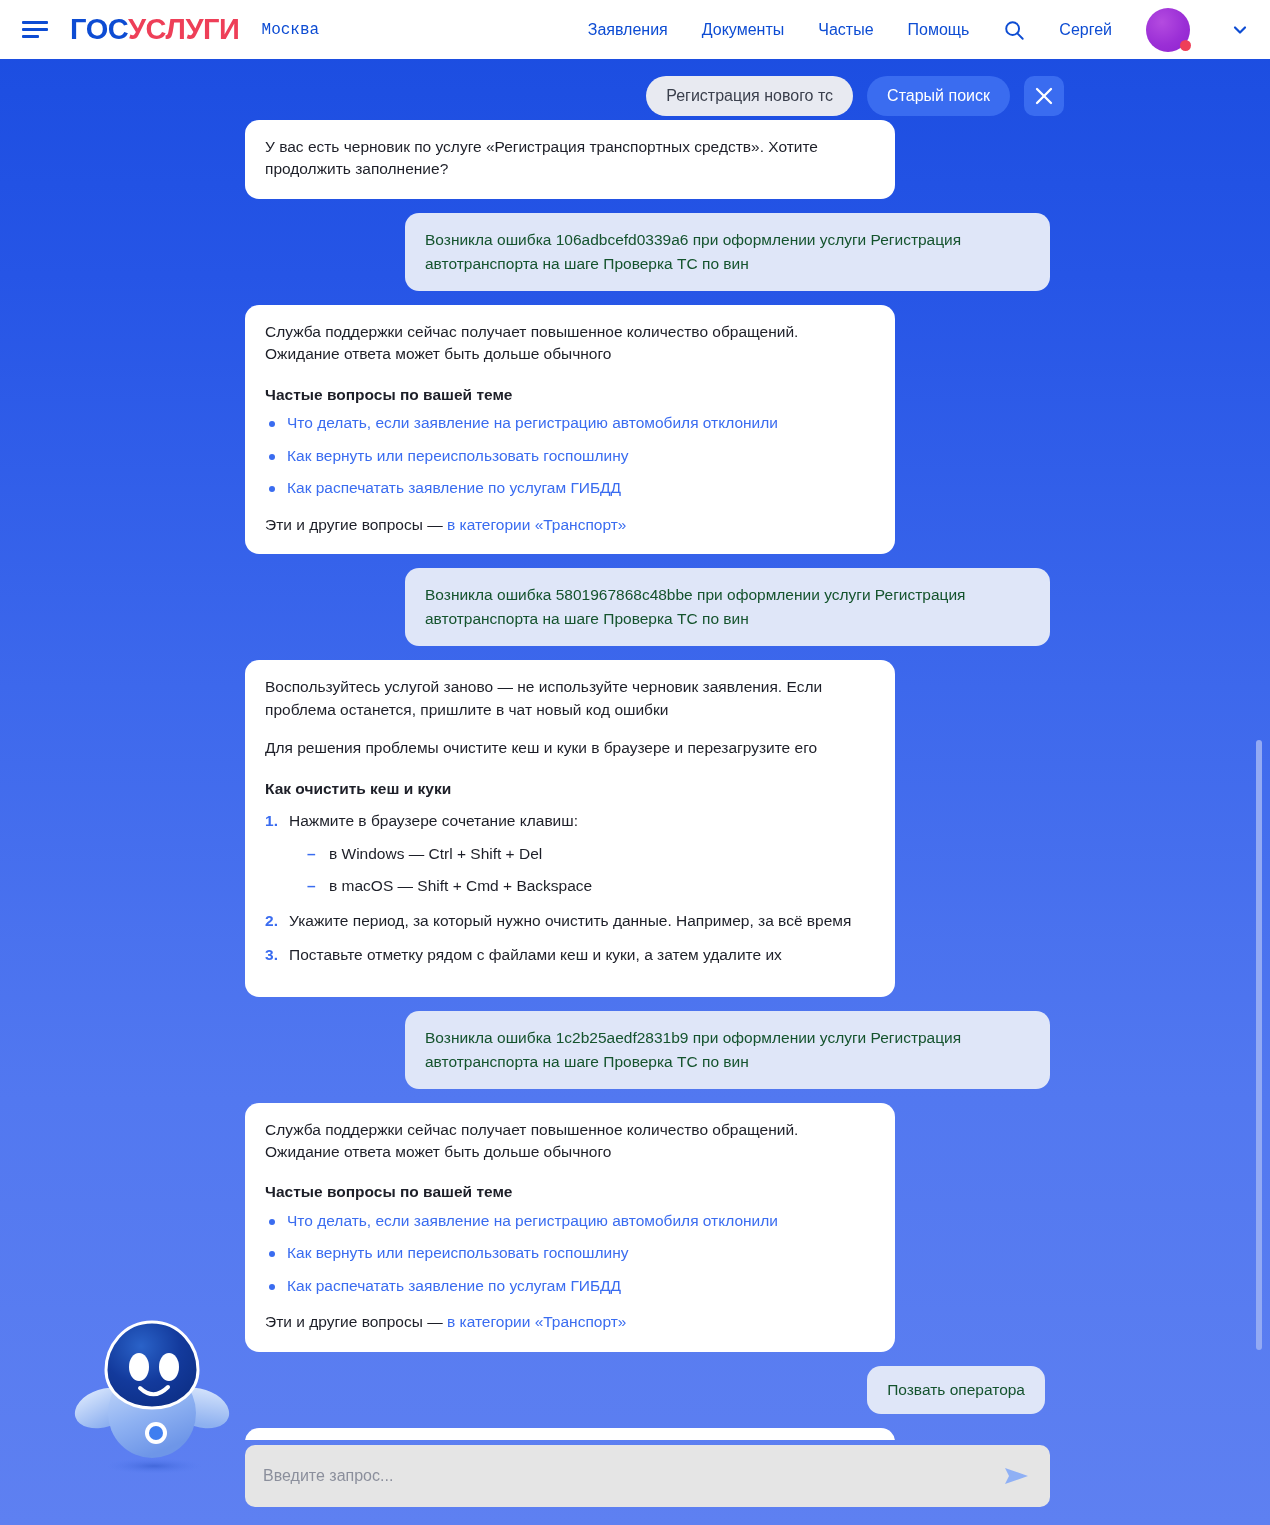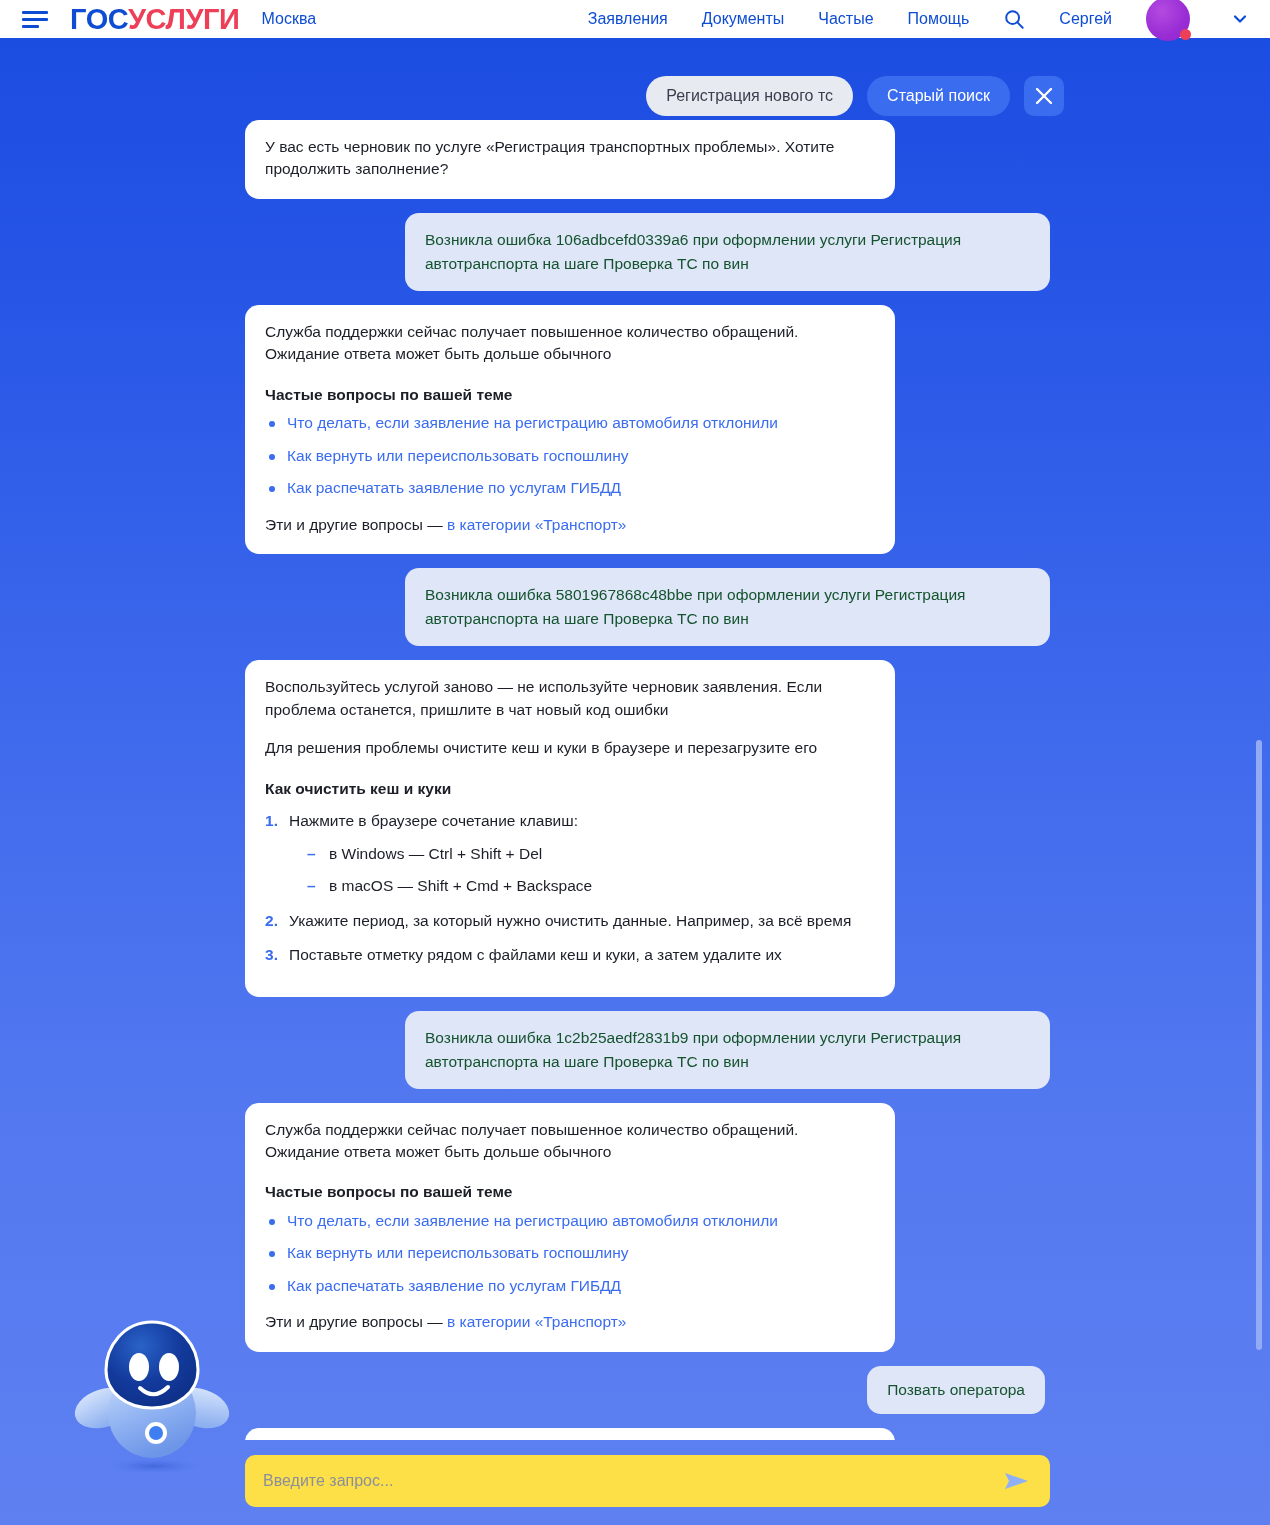--- a/index.html
+++ b/index.html
@@ -9,41 +9,41 @@
     overflow: hidden;
   }
   body {
     background: linear-gradient(180deg, #1a4ce0 0%, #2655e6 18%, #3d68ec 45%, #5278f0 72%, #5e80f1 100%);
     position: relative;
   }
 
   
   .header {
     position: absolute; top: 0; left: 0;
-    width: 1270px; height: 38px;
+    width: 1270px; height: 59px;
     background: #ffffff;
     display: flex; align-items: center;
     padding: 0 22px;
     z-index: 50;
   }
   .burger {
     width: 26px; height: 20px;
     display: flex; flex-direction: column; justify-content: center; gap: 4px;
     cursor: pointer; margin-right: 22px;
   }
   .burger i { display:block; height: 3px; background: #0d4cd3; border-radius: 1px; }
   .burger i:nth-child(1){ width: 26px; }
   .burger i:nth-child(2){ width: 26px; }
   .burger i:nth-child(3){ width: 17px; }
 
   .logo { font-size: 29px; font-weight: 700; letter-spacing: -0.4px; white-space: nowrap; }
   .logo .g { color: #0d4cd3; }
   .logo .u { color: #ee3f58; }
   .city {
-    margin-left: 22px; font-size: 16px; color: #0d4cd3; white-space: nowrap; cursor: pointer;
+    margin-left: 22px; font-size: 16px; color: #0d4cd3; white-space: nowrap; cursor: pointer; font-family: Liberation Mono, monospace;
   }
   .nav {
     margin-left: auto; display: flex; align-items: center; gap: 34px;
   }
   .nav a {
     font-size: 16px; color: #0d4cd3; text-decoration: none; white-space: nowrap; cursor: pointer;
   }
   .search-icon { width: 22px; height: 22px; cursor: pointer; display:block; }
   .user-name { font-size: 16px; color: #0d4cd3; white-space: nowrap; cursor: pointer; }
   .avatar-wrap { position: relative; width: 44px; height: 44px; cursor: pointer; }
@@ -134,22 +134,22 @@
   ul.dash li { position: relative; padding-left: 22px; margin-bottom: 10px; }
   ul.dash li::before {
     content: "–"; position: absolute; left: 0; top: 0; color: #3a6cf0; font-weight: 700;
   }
 
   
   .mascot { position: absolute; left: 72px; bottom: 52px; width: 160px; height: 165px; z-index: 20; }
 
   
   .inputbar {
-    position: absolute; left: 245px; bottom: 18px; width: 805px; height: 52px;
-    background: #fde047; border-radius: 10px;
+    position: absolute; left: 245px; bottom: 18px; width: 805px; height: 62px;
+    background: #e5e5e5; border-radius: 10px;
     display: flex; align-items: center; padding: 0 18px; z-index: 30;
   }
   .inputbar input {
     flex: 1; border: none; outline: none; background: transparent;
     font-size: 16px; color: #1d1f28; font-family: inherit;
   }
   .inputbar input::placeholder { color: #8b8f9c; }
   .send-btn { background: none; border: none; cursor: pointer; padding: 0 2px; display: flex; }
 
   
@@ -204,21 +204,21 @@
       <line x1="2" y1="2" x2="16" y2="16" stroke="#ffffff" stroke-width="2.3" stroke-linecap="round"></line>
       <line x1="16" y1="2" x2="2" y2="16" stroke="#ffffff" stroke-width="2.3" stroke-linecap="round"></line>
     </svg>
   </button>
 </div>
 
 <div class="chat">
 
   <div class="row left">
     <div class="bubble-bot">
-      <p>У вас есть черновик по услуге «Регистрация транспортных проблемы». Хотите продолжить заполнение?</p>
+      <p>У вас есть черновик по услуге «Регистрация транспортных средств». Хотите продолжить заполнение?</p>
     </div>
   </div>
 
   <div class="row right">
     <div class="bubble-user">Возникла ошибка 106adbcefd0339a6 при оформлении услуги Регистрация автотранспорта на шаге Проверка ТС по вин</div>
   </div>
 
   <div class="row left">
     <div class="bubble-bot">
       <p>Служба поддержки сейчас получает повышенное количество обращений. Ожидание ответа может быть дольше обычного</p>

